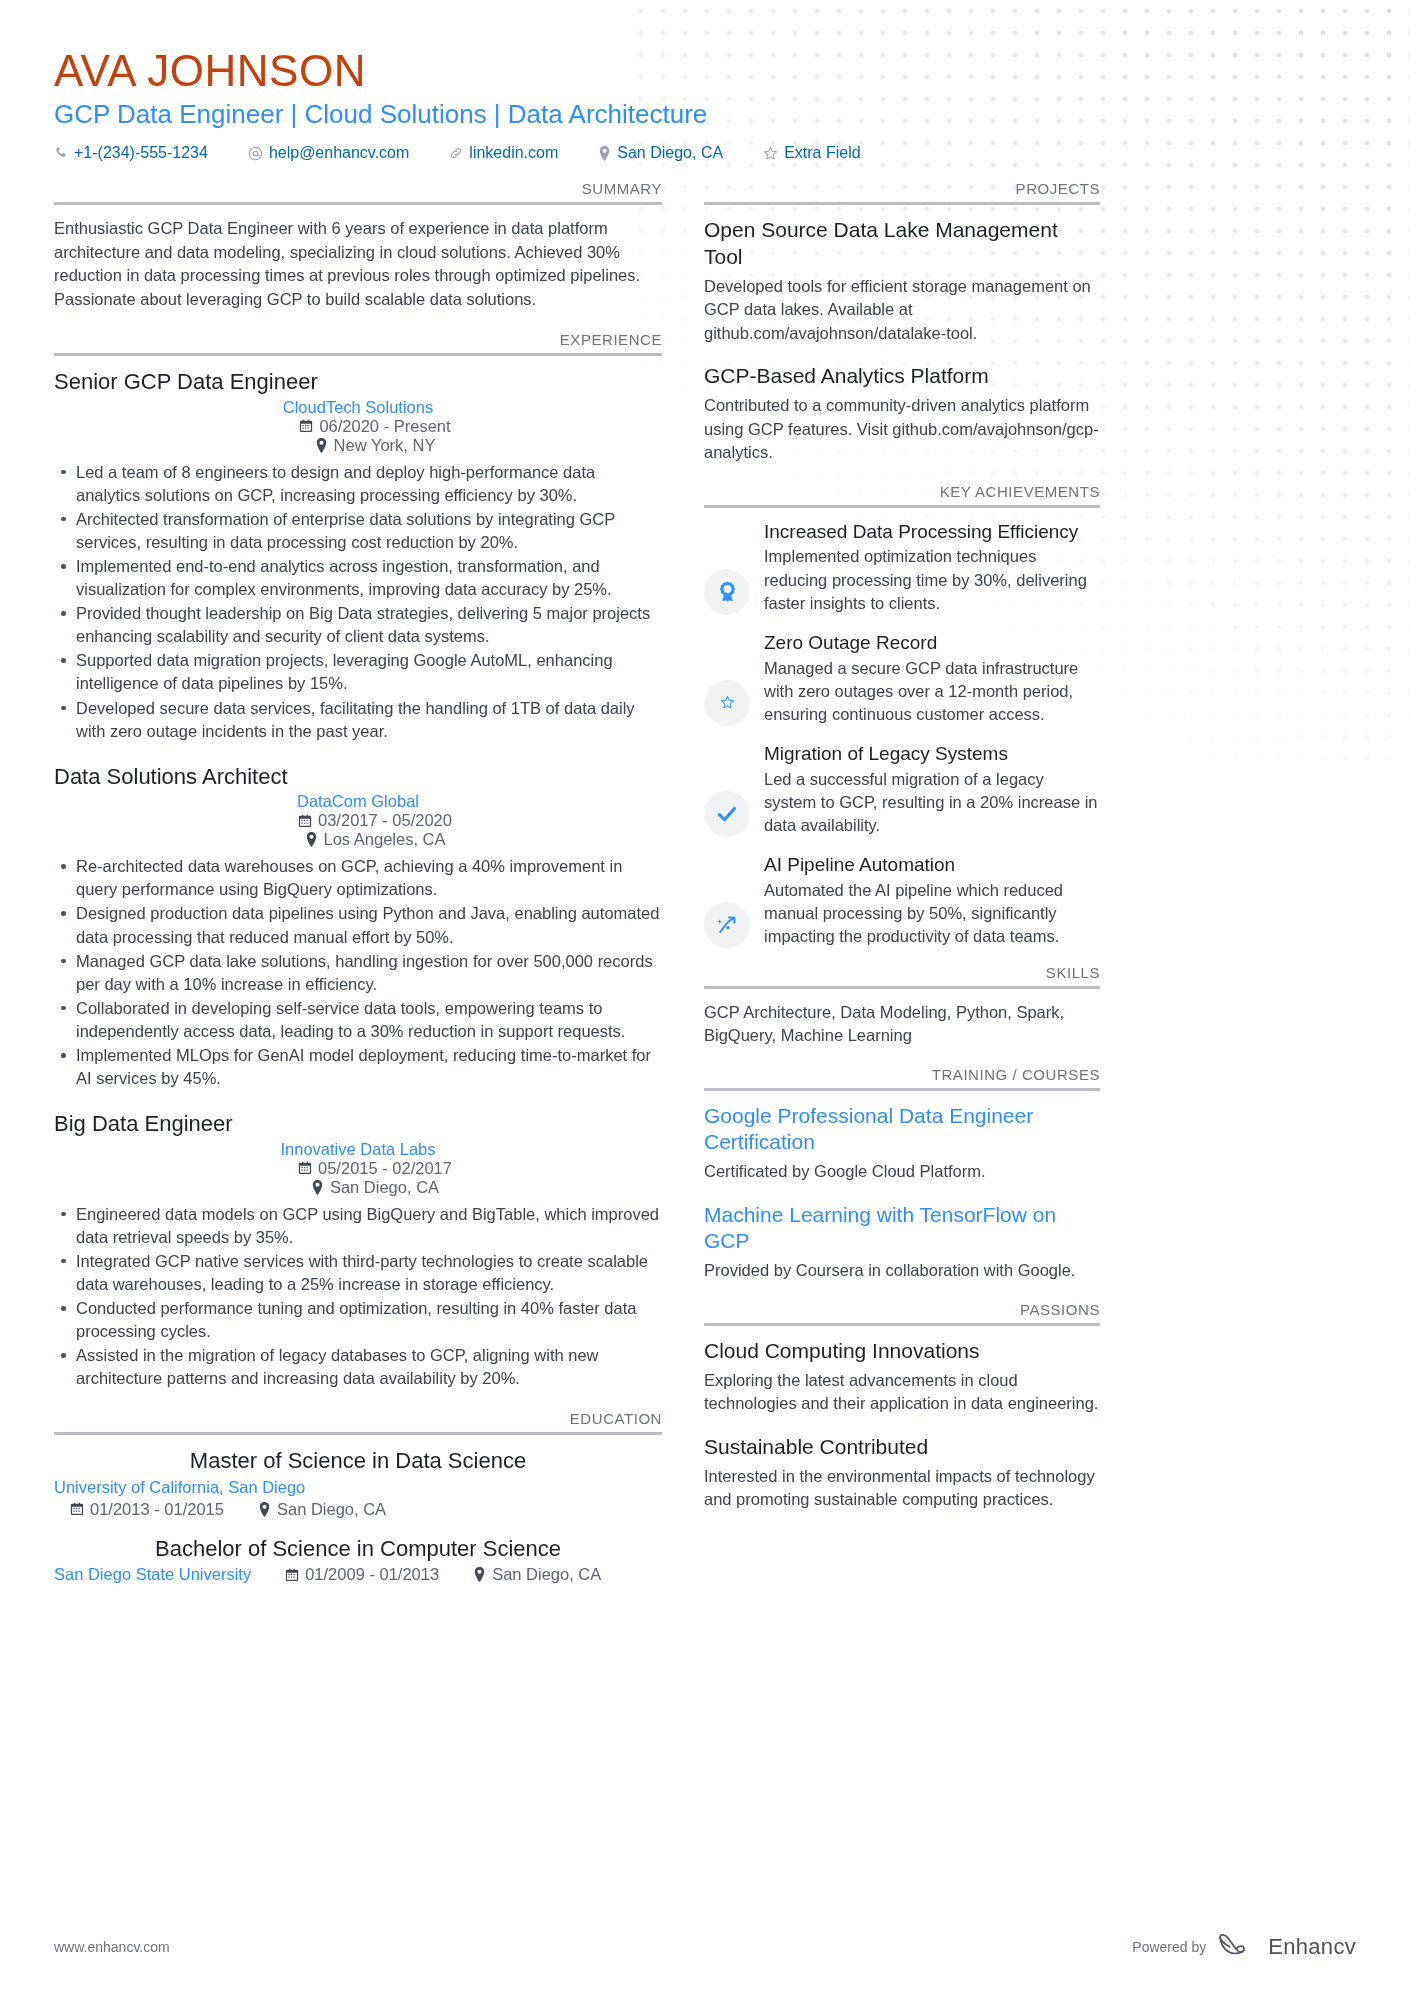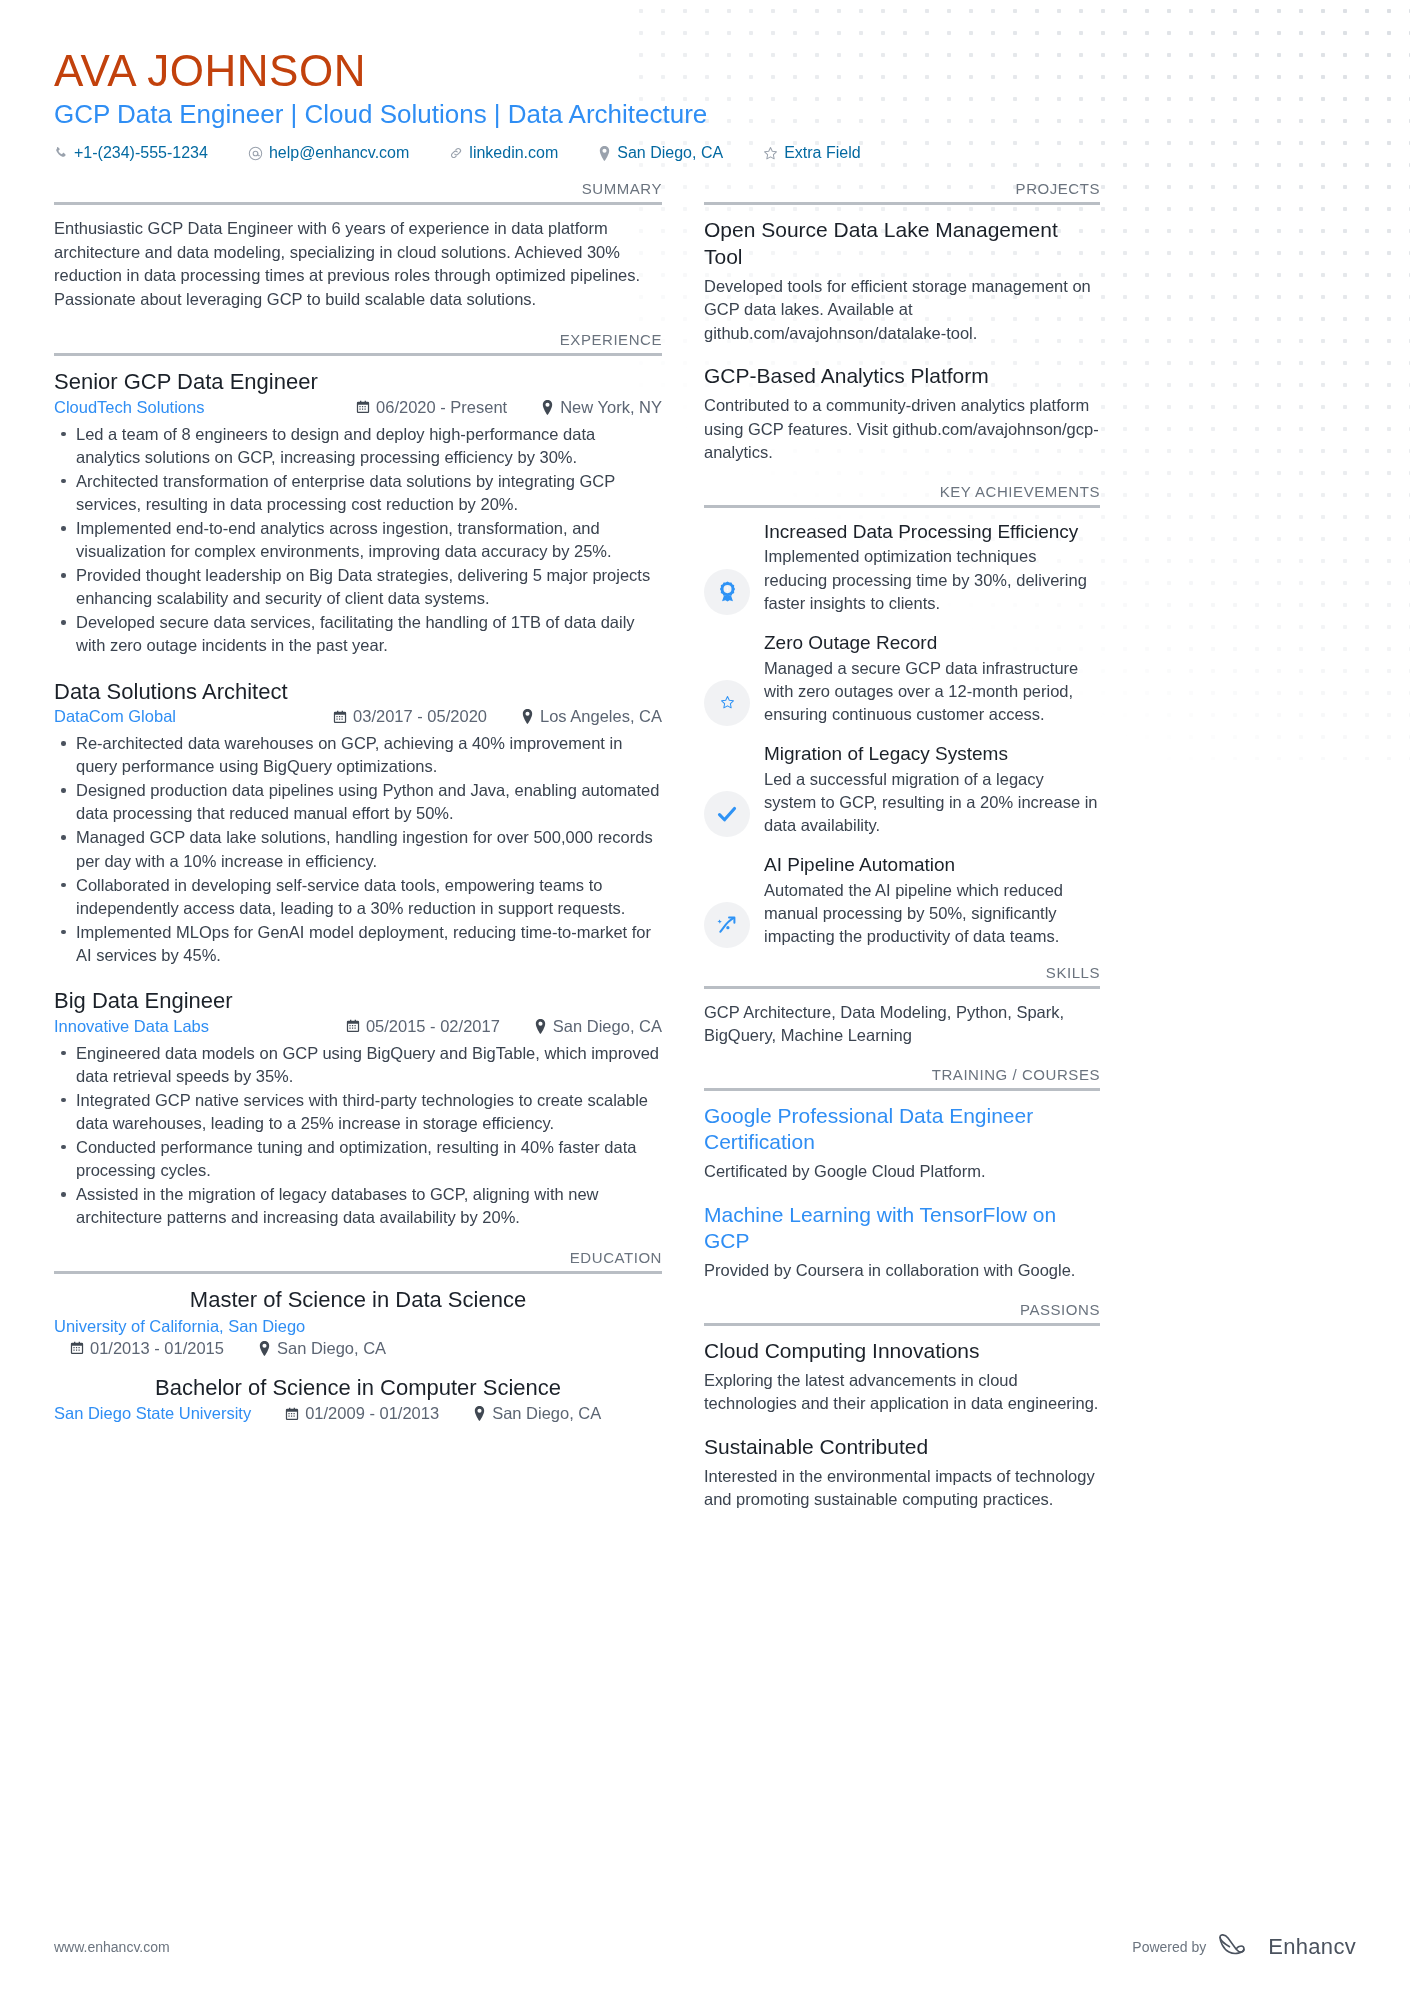--- a/index.html
+++ b/index.html
@@ -49,21 +49,21 @@
   }
   .sec-rule { height:3px; background:#b9bec4; margin-bottom:12px; }
 
   
   p.body, .body {
     font-size:16.5px; line-height:1.42; color:#3a434f;
   }
   .block { margin-bottom:20px; }
 
   .job-title { font-size:22px; color:#1b2129; margin-bottom:2px; font-weight:400; line-height:1.25; }
-  .job-meta { display:flex; align-items:center; font-size:16.5px; margin-bottom:6px; flex-wrap:wrap; }
+  .job-meta { display:flex; align-items:center; font-size:16.5px; margin-bottom:6px; flex-wrap:wrap;flex-direction:column; }
   .company { color:#2f8ef4; flex:1 1 auto; min-width:0; }
   .meta-item { display:flex; align-items:center; gap:6px; color:#5c6573; margin-left:18px; white-space:nowrap;padding-left:16px; }
   .meta-item .ico { color:#404852; display:inline-flex; }
 
   ul.bullets { list-style:none; margin:2px 0 0 0; }
   ul.bullets li {
     position:relative; padding-left:22px; font-size:16.5px; line-height:1.4;
     color:#3a434f; margin-bottom:1px;
   }
   ul.bullets li:before {
@@ -192,20 +192,21 @@
                     </svg>
                   </span>
                   <span>New York, NY</span>
                 </span>
               </div>
               <ul class="bullets">
                 <li>Led a team of 8 engineers to design and deploy high-performance data analytics solutions on GCP, increasing processing efficiency by 30%.</li>
                 <li>Architected transformation of enterprise data solutions by integrating GCP services, resulting in data processing cost reduction by 20%.</li>
                 <li>Implemented end-to-end analytics across ingestion, transformation, and visualization for complex environments, improving data accuracy by 25%.</li>
                 <li>Provided thought leadership on Big Data strategies, delivering 5 major projects enhancing scalability and security of client data systems.</li>
+                <li>Supported data migration projects, leveraging Google AutoML, enhancing intelligence of data pipelines by 15%.</li>
                 <li>Developed secure data services, facilitating the handling of 1TB of data daily with zero outage incidents in the past year.</li>
               </ul>
             </div>
             <div class="block">
               <div class="job-title">Data Solutions Architect</div>
               <div class="job-meta">
                 <span class="company">DataCom Global</span>
                 <span class="meta-item">
                   <span class="ico ">
                     <svg width="14" height="14" viewBox="0 0 16 16" fill="currentColor">

